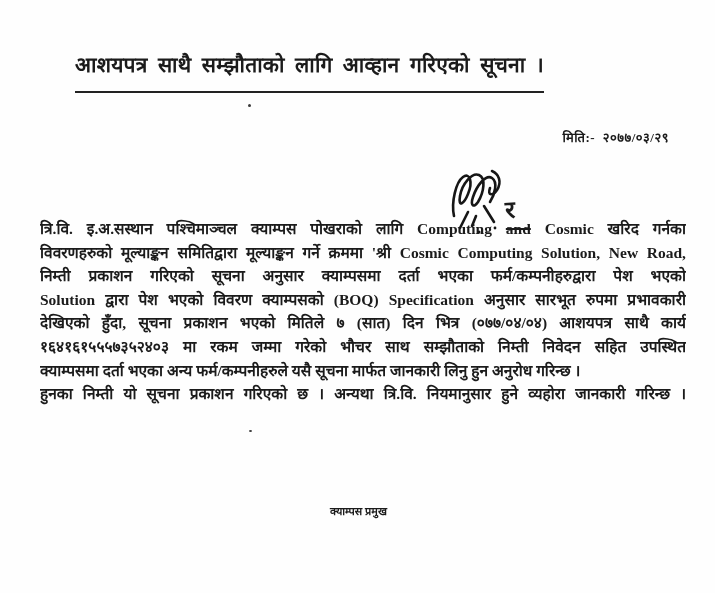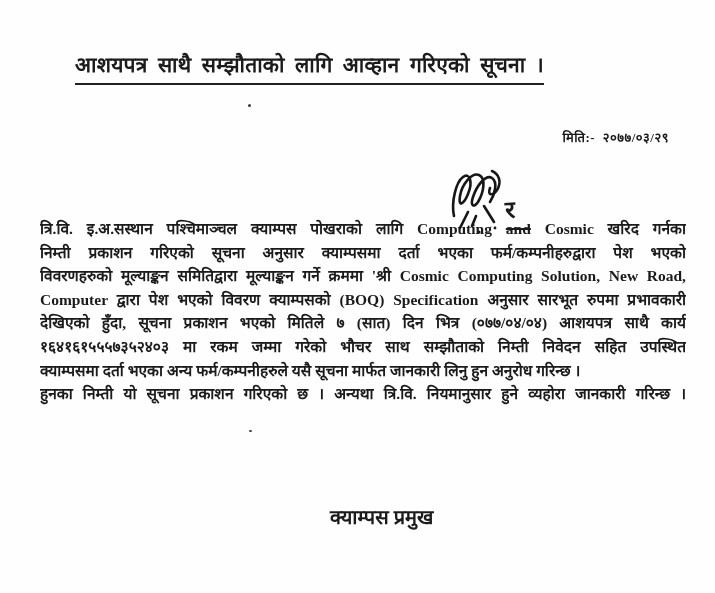--- a/index.html
+++ b/index.html
@@ -13,21 +13,21 @@
     font-family:"Liberation Serif","DejaVu Serif",serif;
     color:var(--ink);
     position:relative;
     overflow:hidden;
   }
   .page{position:absolute;inset:0;}
   .title{
     position:absolute;left:75px;top:50px;
     font-size:21px;font-weight:bold;
     word-spacing:5px;letter-spacing:.2px;
-    padding-bottom:5px;
+    padding-bottom:13px;
     border-bottom:2px solid #222;
     white-space:nowrap;
   }
   .date{
     position:absolute;right:46px;top:128px;
     font-size:13px;font-weight:bold;
     white-space:pre;letter-spacing:.5px;
   }
   .sig{
     position:absolute;left:448px;top:166px;
@@ -44,21 +44,21 @@
   }
   .pline{
     height:23.6px;overflow:hidden;
     text-align:justify;text-align-last:justify;
     white-space:normal;
   }
   .pline.last{text-align-last:left;}
   .strike{text-decoration:line-through;text-decoration-thickness:2px;}
   .signoff{
     position:absolute;left:330px;top:503px;
-    font-size:20px;font-weight:bold;
+    font-size:11px;font-weight:bold;
     white-space:nowrap;
   }
   .speck{position:absolute;background:#3a3a3a;border-radius:50%;}
   .speck.s1{left:248px;top:104px;width:3px;height:3px;}
   .speck.s2{left:249px;top:430px;width:3px;height:2px;}
 </style>
 </head>
 <body>
 
 <div class="page">
@@ -76,23 +76,23 @@
       <path d="M28,50 L24,60"></path>
       <circle cx="31" cy="66" r="1.6" fill="#161616" stroke="none"></circle>
       <circle cx="47" cy="62" r="1.4" fill="#161616" stroke="none"></circle>
     </g>
   </svg>
 
   <div class="corr">र</div>
 
   <div class="para">
     <div class="pline"><span>त्रि.वि. इ.अ.सस्थान पश्चिमाञ्चल क्याम्पस पोखराको लागि Computing </span><span class="strike">and</span><span> Cosmic  खरिद गर्नका</span></div>
+    <div class="pline">विवरणहरुको मूल्याङ्कन समितिद्वारा मूल्याङ्कन गर्ने क्रममा 'श्री Cosmic Computing Solution, New Road,</div>
     <div class="pline">निम्ती प्रकाशन गरिएको सूचना अनुसार क्याम्पसमा दर्ता भएका फर्म/कम्पनीहरुद्वारा पेश भएको</div>
-    <div class="pline">विवरणहरुको मूल्याङ्कन समितिद्वारा मूल्याङ्कन गर्ने क्रममा 'श्री Cosmic Computing Solution, New Road,</div>
-    <div class="pline">Computer द्वारा पेश भएको विवरण क्याम्पसको (BOQ) Specification अनुसार सारभूत रुपमा प्रभावकारी</div>
+    <div class="pline">Solution द्वारा पेश भएको विवरण क्याम्पसको (BOQ) Specification अनुसार सारभूत रुपमा प्रभावकारी</div>
     <div class="pline">देखिएको हुँदा, सूचना प्रकाशन भएको मितिले ७ (सात) दिन भित्र (०७७/०४/०४) आशयपत्र साथै कार्य</div>
     <div class="pline">१६४१६१५५५७३५२४०३ मा रकम जम्मा गरेको भौचर साथ सम्झौताको निम्ती निवेदन सहित उपस्थित</div>
     <div class="pline last">क्याम्पसमा दर्ता भएका अन्य फर्म/कम्पनीहरुले यसै सूचना मार्फत जानकारी लिनु हुन अनुरोध गरिन्छ ।</div>
     <div class="pline">हुनका निम्ती यो सूचना प्रकाशन गरिएको छ । अन्यथा त्रि.वि. नियमानुसार हुने व्यहोरा जानकारी गरिन्छ ।</div>
   </div>
 
   <div class="signoff">क्याम्पस प्रमुख</div>
 
   <div class="speck s1"></div>
   <div class="speck s2"></div>

